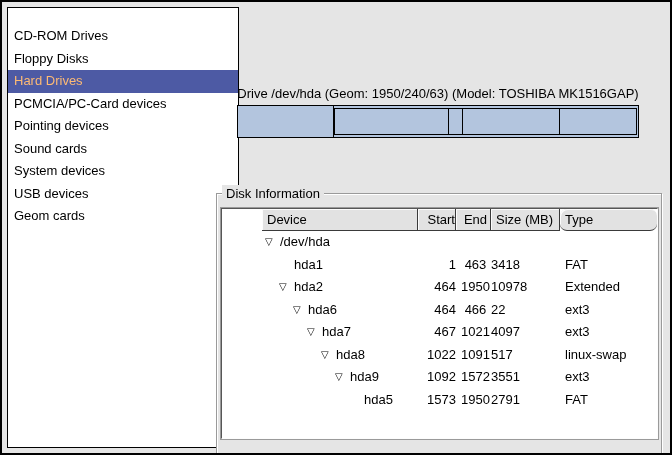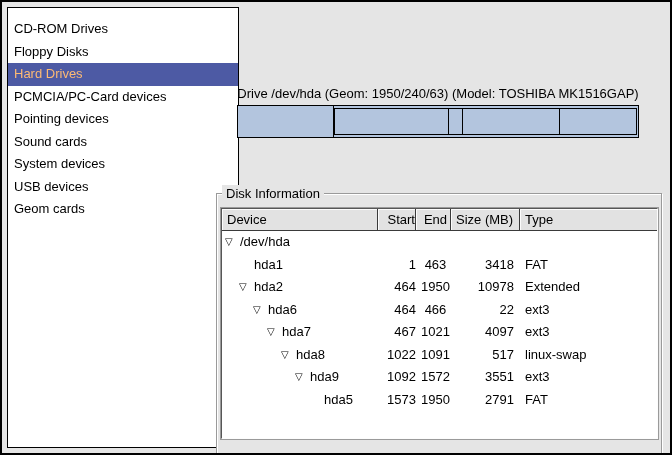--- a/index.html
+++ b/index.html
@@ -14,21 +14,21 @@
     overflow: hidden;
   }
 
   
   .sidebar {
     position: absolute;
     left: 5px; top: 5px;
     width: 232px; height: 441px;
     background: #fff;
     border: 1px solid #000;
-    padding-top: 10px;
+    padding-top: 17px;
     overflow: hidden;
   }
   .list-item {
     height: 22.5px;
     line-height: 22.5px;
     padding-left: 6px;
     white-space: nowrap;
     cursor: default;
   }
   .list-item.selected {
@@ -91,45 +91,46 @@
     position: absolute;
     left: 4px; top: 14px;
     width: 437px; height: 231px;
     background: #fff;
     border-top: 1px solid #565656;
     border-left: 1px solid #565656;
     border-right: 1px solid #fdfdfd;
     border-bottom: 1px solid #fdfdfd;
     outline: 1px solid #9a9a9a;
     overflow: hidden;
+    padding-left: 40px;
   }
   .thead { display: flex; height: 22px; }
   .th {
     background: #e2e2e2;
     border-right: 1px solid #3a3a3a;
     border-bottom: 1px solid #3a3a3a;
     box-shadow: inset 1px 1px 0 #fcfcfc;
     padding-left: 5px;
     line-height: 21px;
     white-space: nowrap;
     overflow: hidden;
     cursor: default;
   }
-  .th:last-child { border-right: none; }
+  .th:last-child { border-right: none; border-radius: 7px; }
   .c-device { width: 156px; }
   .c-start  { width: 38px; text-align: right; }
   .c-end    { width: 35px; text-align: center; }
   .c-size   { width: 69px; }
   .c-type   { flex: 1; }
 
   .trow { display: flex; height: 22.5px; line-height: 22.5px; }
   .cell { white-space: nowrap; overflow: hidden; }
   .cell.c-device { display: flex; align-items: center; }
   .cell.c-start, .cell.c-end { padding-left: 4px; }
-  .cell.c-size { text-align: right; padding-right: 6px; }
+  .cell.c-size { padding-right: 6px; }
   .cell.c-type { padding-left: 5px; }
 
   .expander {
     display: inline-block;
     width: 15px;
     font-size: 10px;
     text-align: left;
     flex: 0 0 15px;
     cursor: default;
   }

